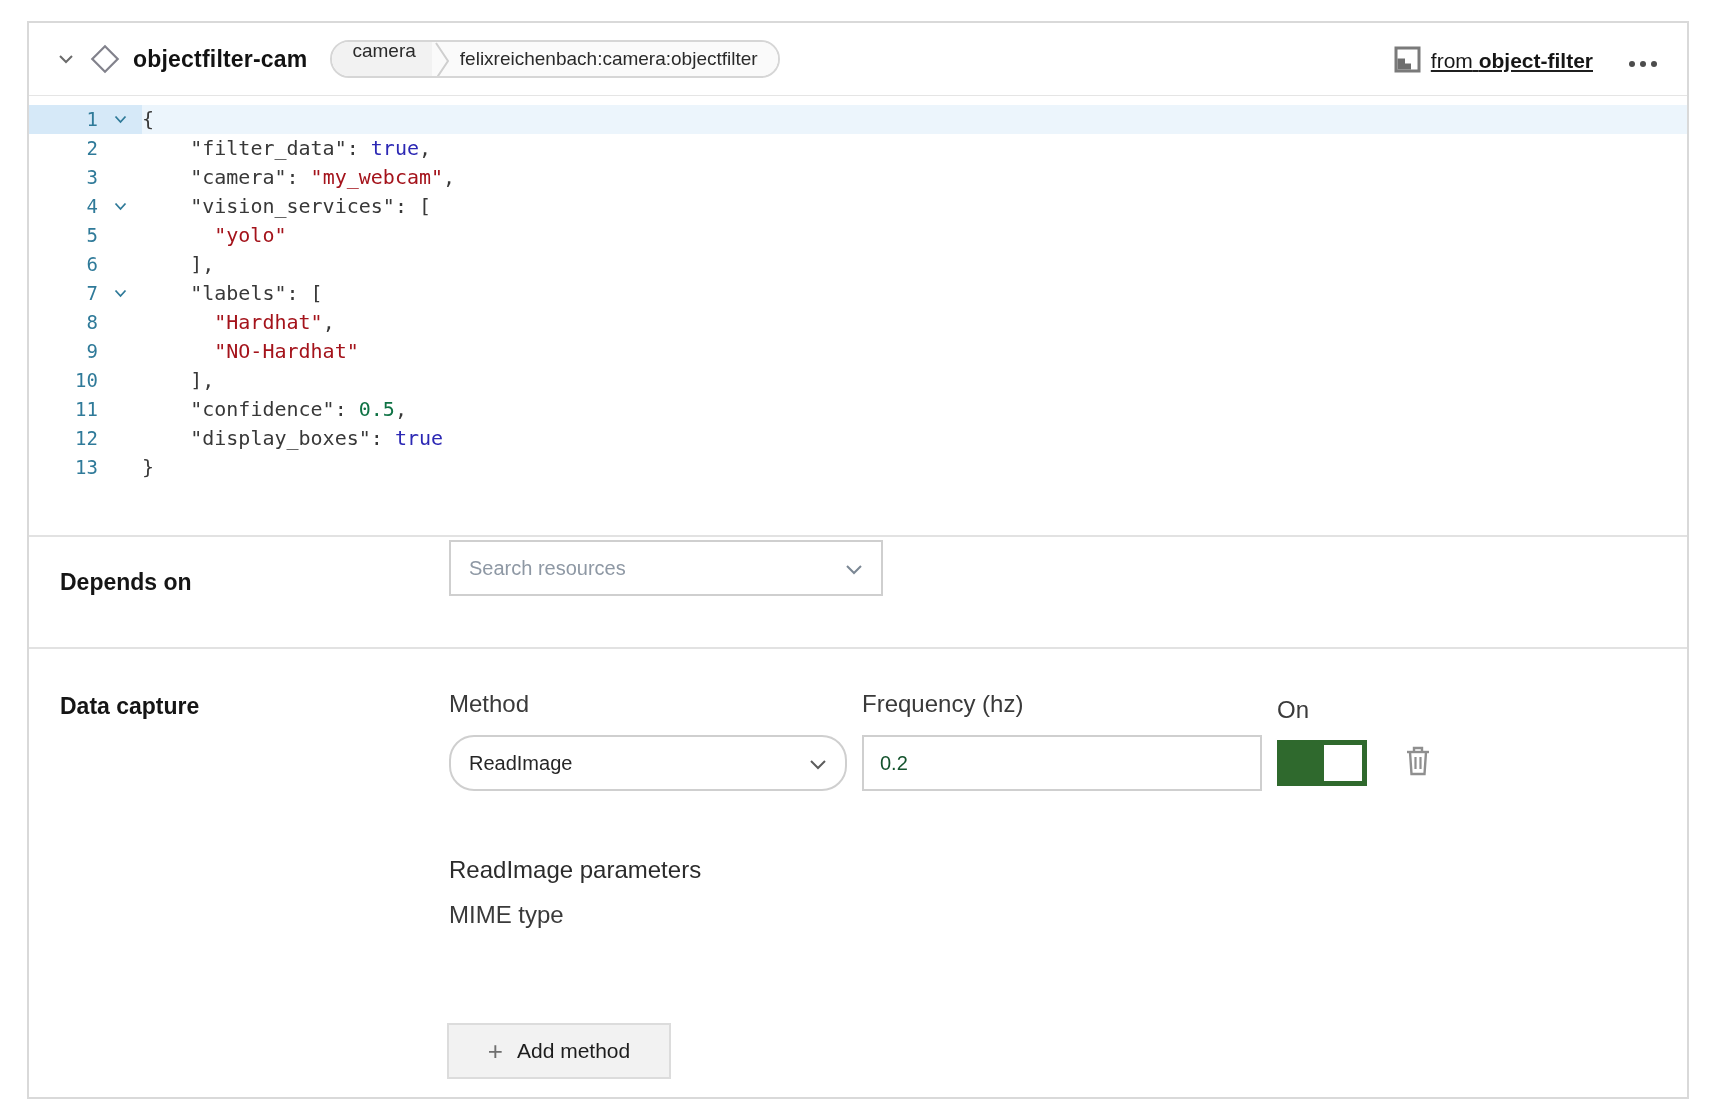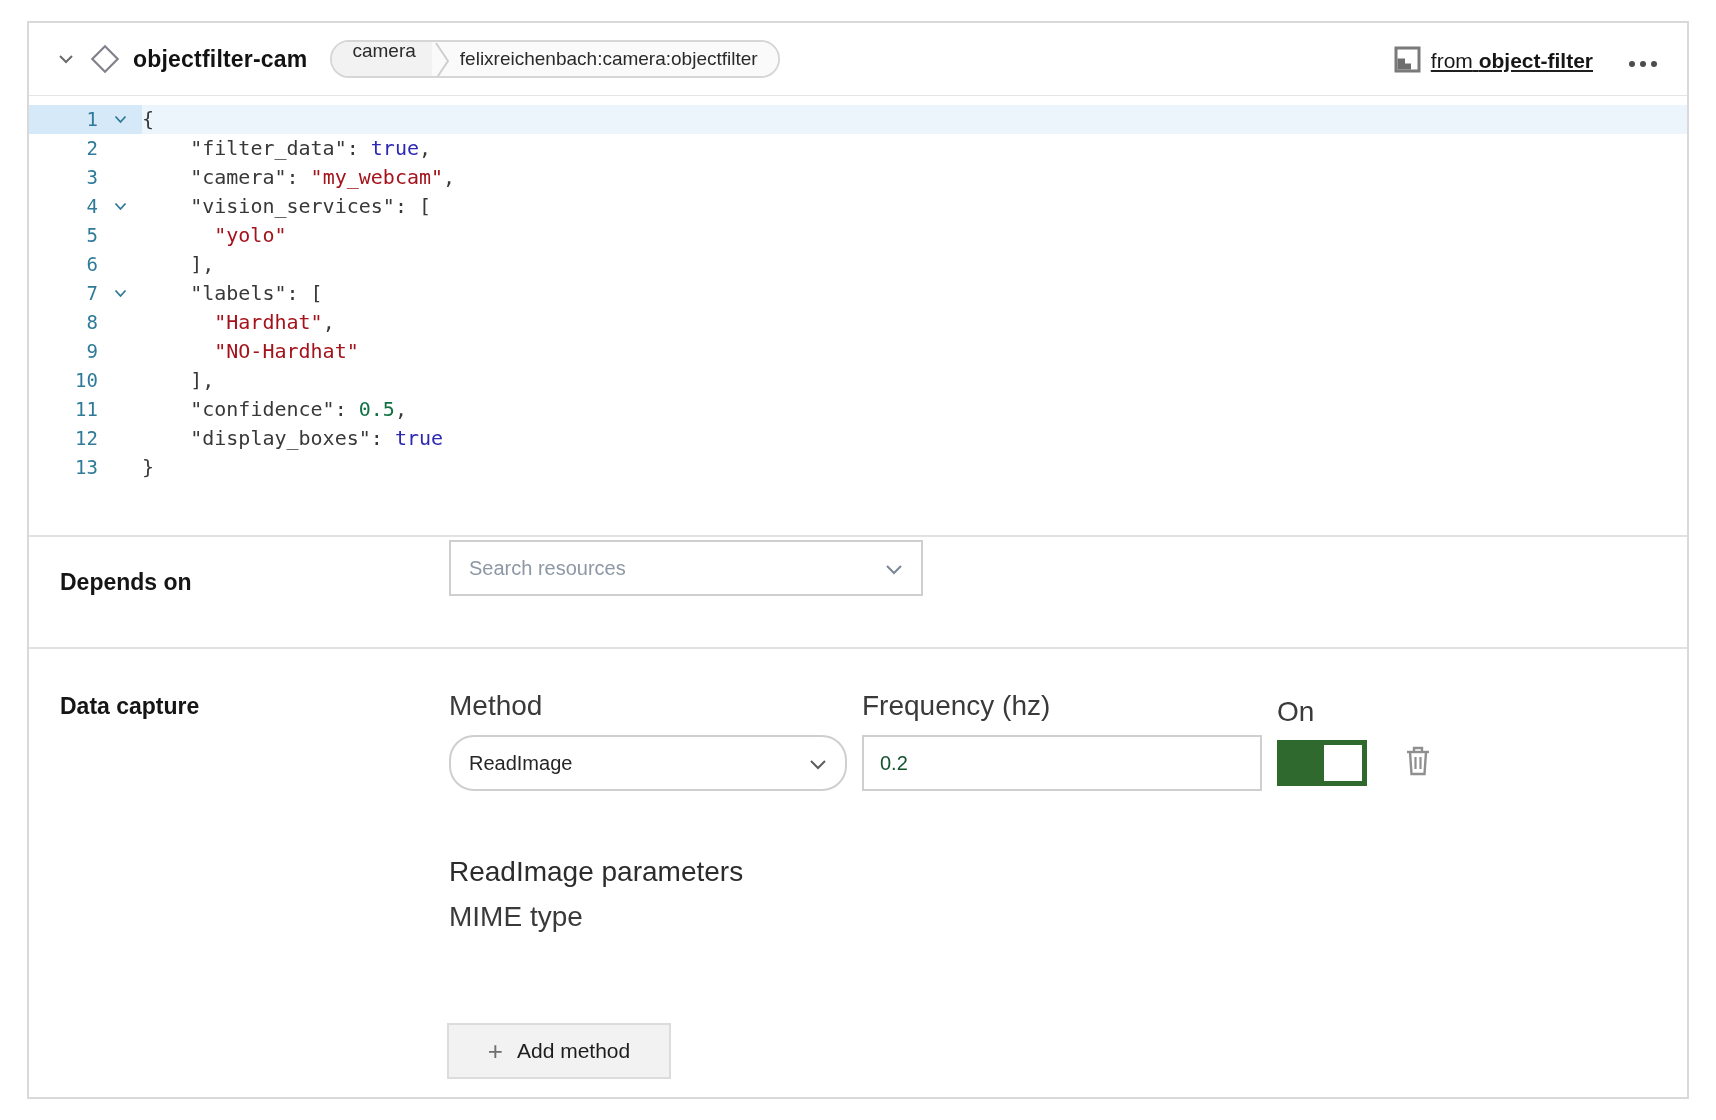--- a/index.html
+++ b/index.html
@@ -46,21 +46,21 @@
   .code-row.active .gut,.code-row.active .fold{background:var(--active-gutter-bg);}
   .code-row.active .txt{background:var(--active-row-bg);}
   .tk-p,.tk-k{color:var(--code-key);}
   .tk-s{color:var(--code-string);}
   .tk-b{color:var(--code-bool);}
   .tk-n{color:var(--code-number);}
   .hr{position:absolute;left:0;right:0;height:2px;background:var(--divider);}
   .hr1{top:512px;} .hr2{top:624px;}
   
   .sec-heading{position:absolute;font-size:23px;font-weight:bold;color:#151515;}
-  .lbl{position:absolute;font-size:28px;color:#3a3a3a;}
+  .lbl{position:absolute;font-size:24px;color:#3a3a3a;}
   .selectbox{position:absolute;height:56px;border:2px solid var(--border);background:#fff;
     display:flex;align-items:center;padding:0 18px;font-size:20px;color:#262626;cursor:pointer;}
   .selectbox .chev{margin-left:auto;}
   .placeholder{color:#8e98a4;}
   .textinput{position:absolute;height:56px;border:2px solid var(--border);background:#fff;
     padding:0 16px;font-size:20px;color:#14532d;font-family:"Liberation Sans",sans-serif;}
   .toggle{position:absolute;width:90px;height:46px;background:var(--toggle-on);cursor:pointer;}
   .knob{position:absolute;top:5px;bottom:5px;right:5px;width:38px;background:#fff;}
   .trash{position:absolute;cursor:pointer;}
   .addbtn{position:absolute;width:224px;height:56px;background:#f2f2f2;border:2px solid #dcdcdc;
@@ -186,21 +186,21 @@
       <div class="code-row">
         <span class="gut">13</span>
         <span class="fold"></span>
         <span class="txt"><span class="tk-p">}</span></span>
       </div>
     </div>
 
   <div class="hr hr1"></div>
 
   <div class="sec-heading" style="left:31px;top:546px;">Depends on</div>
-  <div class="selectbox" style="left:420px;top:517px;width:474px;">
+  <div class="selectbox" style="left:420px;top:517px;width:434px;">
     <span class="placeholder">Search resources</span>
     <span class="chev">
       <svg width="18" height="11" viewBox="0 0 18 11">
         <polyline points="2,2 9,9 16,2" fill="none" stroke="#7b8794" stroke-width="2"></polyline>
       </svg>
     </span>
   </div>
 
   <div class="hr hr2"></div>
 

